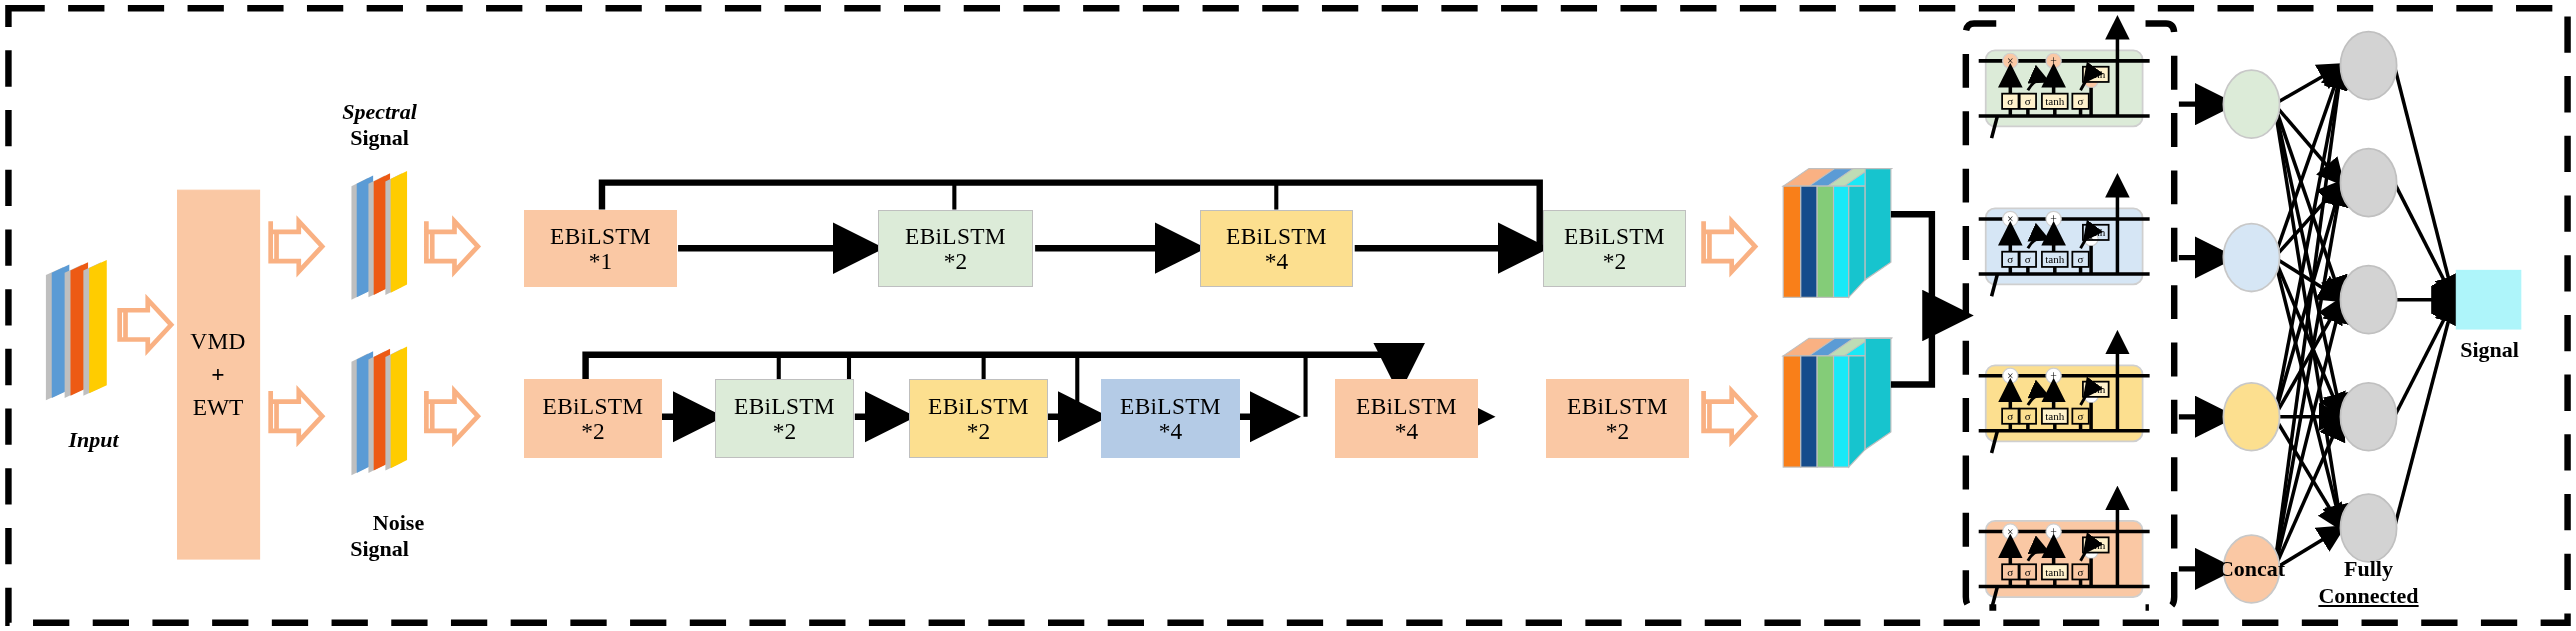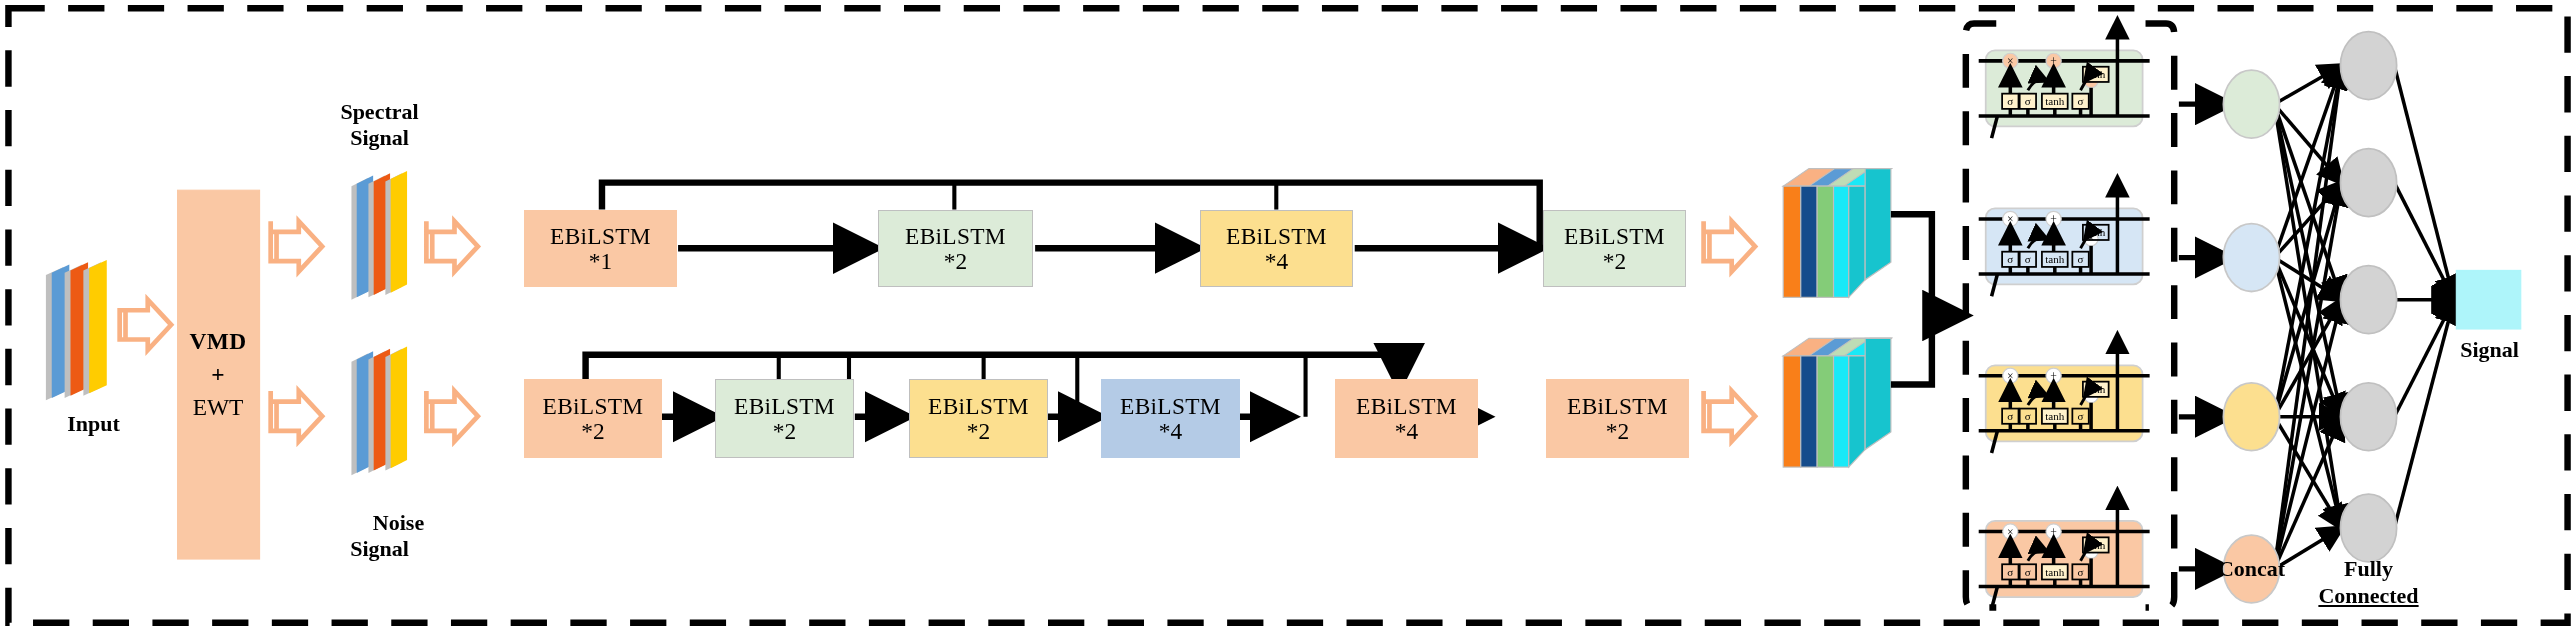--- a/index.html
+++ b/index.html
@@ -355,28 +355,28 @@
     <ellipse cx="4046" cy="312" rx="48" ry="58" fill="#D3D3D3" stroke="#c0c0c0" stroke-width="3"></ellipse>
     <ellipse cx="4046" cy="512" rx="48" ry="58" fill="#D3D3D3" stroke="#c0c0c0" stroke-width="3"></ellipse>
     <ellipse cx="4046" cy="712" rx="48" ry="58" fill="#D3D3D3" stroke="#c0c0c0" stroke-width="3"></ellipse>
     <ellipse cx="4046" cy="902" rx="48" ry="58" fill="#D3D3D3" stroke="#c0c0c0" stroke-width="3"></ellipse>
   </g>
 
   <rect x="4196" y="462" width="110" height="100" fill="#AEF5FA" stroke="#AEF5FA" stroke-width="2"></rect>
 </svg>
 
 <div class="blk" style="left:177px;top:190px;width:82px;height:369px;background:transparent;border:none;">
-  <span class="t1" style="font-weight:bold;">VMD</span>
+  <span class="t1" style="font-weight:normal;">VMD</span>
   <span class="t2" style="font-weight:bold;margin:8.2px 0;">+</span>
   <span class="t2" style="font-weight:normal;">EWT</span>
 </div>
 
-<div class="lbl big" style="left:35px;top:412px;width:117px;">Input</div>
-
-<div class="lbl big" style="left:321px;top:100px;width:117px;">Spectral</div>
+<div class="lbl big" style="left:35px;top:428px;width:117px;font-style:italic;">Input</div>
+
+<div class="lbl big" style="left:321px;top:100px;width:117px;font-style:italic;">Spectral</div>
 <div class="lbl big" style="left:321px;top:126px;width:117px;">Signal</div>
 
 <div class="lbl big" style="left:340px;top:511px;width:117px;">Noise</div>
 <div class="lbl big" style="left:321px;top:537px;width:117px;">Signal</div>
 
 <div class="blk" style="left:524px;top:210px;width:153px;height:77px;background:#FAC8A4;border-color:#FAC8A4;">
   <span class="t1">EBiLSTM</span>
   <span class="t2">*1</span>
 </div>
 <div class="blk" style="left:878px;top:210px;width:155px;height:77px;background:#DCEBD8;">

